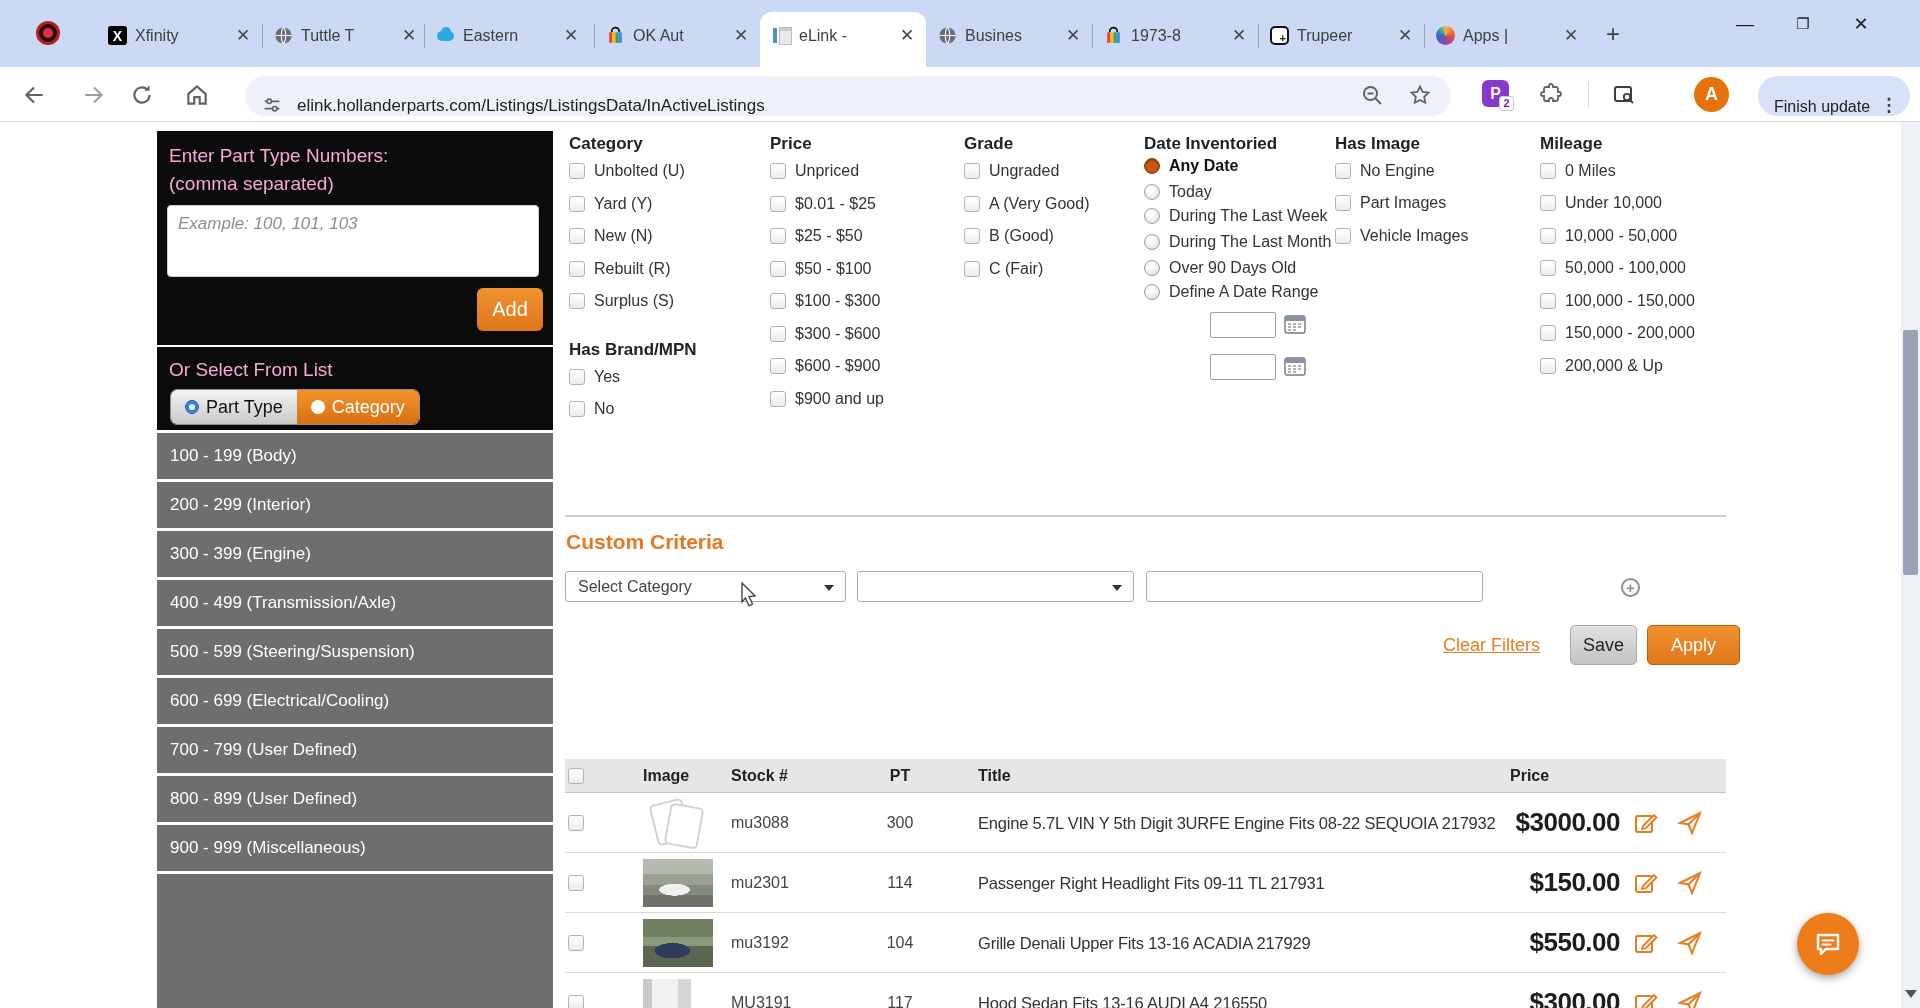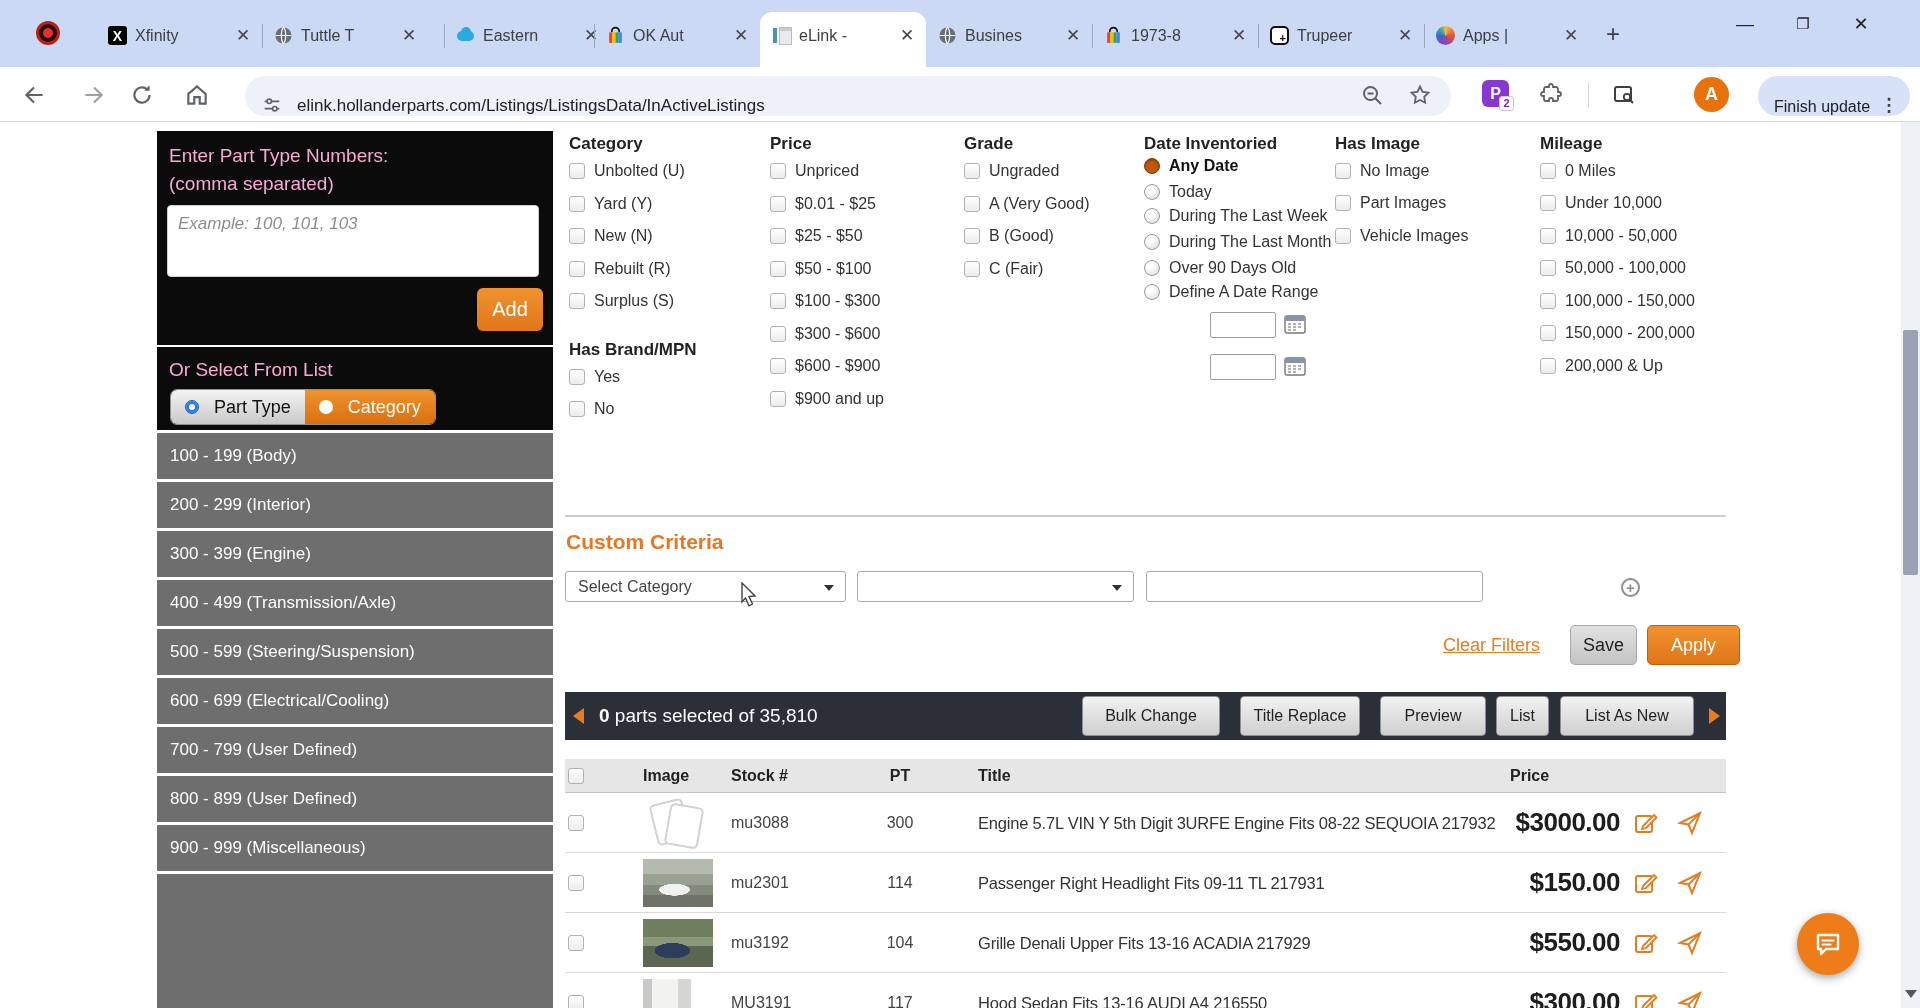--- a/index.html
+++ b/index.html
@@ -49,21 +49,21 @@
 
   
   .sbox{position:absolute;left:157px;width:396px;background:#0b0b0b;color:#fff}
   .sb1{top:9px;height:214px}
   .sb2{top:225px;height:83px}
   .stitle{position:absolute;left:12px;font-size:19px;color:#f9a8d4}
   .ptextarea{position:absolute;left:167px;top:83px;width:372px;height:72px;border:1px solid #cfcfcf;border-radius:4px;background:#fff;font-family:"Liberation Sans",sans-serif;font-size:17px;font-style:italic;color:#555;padding:8px 10px;resize:none}
   .ptextarea::placeholder{color:#8d8d8d;font-style:italic}
   .addbtn{position:absolute;left:477px;top:166px;width:66px;height:43px;border:none;border-radius:6px;background:linear-gradient(#f0922f,#e0761a);color:#fff;font-size:20px;font-family:Liberation Sans, sans-serif}
   .toggle{position:absolute;left:170px;top:267px;height:36px;display:flex;border:1px solid #8f8f8f;border-radius:7px;overflow:hidden}
-  .tg{display:flex;align-items:center;gap:15px;padding:14px 14px;font-size:18px}
+  .tg{display:flex;align-items:center;gap:7px;padding:14px 14px;font-size:18px}
   .tg-part{background:linear-gradient(#f4f4f4,#c9c9c9);color:#111}
   .tg-cat{background:linear-gradient(#f0932f,#d9700f);color:#fff}
   .rdot{width:14px;height:14px;border-radius:50%}
   .rdot-blue{background:#2b7de9;box-shadow:inset 0 0 0 3px #2b7de9,inset 0 0 0 8px #fff;border:1px solid #1e5fb8}
   .rdot-white{background:#fff}
   .range{position:absolute;left:157px;width:396px;height:46px;background:#6e6e6e;color:#fff;font-size:17px;line-height:46px;padding-left:13px}
   .rangefill{position:absolute;left:157px;top:752px;width:396px;height:134px;background:#6e6e6e}
 
   
   .fhead{position:absolute;font-size:17px;font-weight:bold;color:#222}
@@ -148,21 +148,21 @@
         <span class="sep"></span>
       <span class="fav">
           <svg width="19" height="19" viewBox="0 0 20 20">
             <circle cx="10" cy="10" r="8.5" fill="#6a6f76"></circle>
             <path d="M1.5 10h17M10 1.5c3 2.5 3 14.5 0 17c-3-2.5-3-14.5 0-17z" stroke="#fff" stroke-width="1.2" fill="none"></path>
           </svg>
         </span>
       <span class="tlabel">Tuttle T</span>
       <span class="tclose">✕</span>
     </div>
-    <div class="tab" style="left:444px">
+    <div class="tab" style="left:424px">
         <span class="sep"></span>
       <span class="fav fav-cloud"></span>
       <span class="tlabel">Eastern</span>
       <span class="tclose">✕</span>
     </div>
     <div class="tab" style="left:594px">
         <span class="sep"></span>
       <span class="fav">
           <svg width="19" height="19" viewBox="0 0 18 18">
             <path d="M5.5 6V5a3.5 3.5 0 0 1 7 0v1" fill="none" stroke="#111" stroke-width="1.6"></path>
@@ -427,21 +427,21 @@
     <input class="dinput" style="left: 1210px; top: 232px;">
     <svg class="calic" style="left:1284px;top:234px" viewBox="0 0 22 20">
         <rect x="1" y="2" width="20" height="17" rx="2" fill="#fff" stroke="#777" stroke-width="1.4"></rect>
         <rect x="1" y="2" width="20" height="5" fill="#8a93a6"></rect>
         <path d="M4 10h3M9 10h3M14 10h3M4 13h3M9 13h3M14 13h3M4 16h3M9 16h3" stroke="#999" stroke-width="1.4"></path>
       </svg>
 
     <div class="fhead" style="left:1335px;top:12px">Has Image</div>
     <div class="fopt" style="left:1335px;top:39px">
         <span class="cb"></span>
-        <span class="flbl">No Image</span>
+        <span class="flbl">No Engine</span>
       </div>
     <div class="fopt" style="left:1335px;top:71px">
         <span class="cb"></span>
         <span class="flbl">Part Images</span>
       </div>
     <div class="fopt" style="left:1335px;top:104px">
         <span class="cb"></span>
         <span class="flbl">Vehicle Images</span>
       </div>
 
@@ -485,30 +485,20 @@
     <div class="sel" style="left:857px;width:277px">
       <span class="chev"></span>
     </div>
     <input class="ci" style="">
     <div class="pluscirc">+</div>
 
     <a class="clearlink" href="#">Clear Filters</a>
     <div class="btn savebtn">Save</div>
     <div class="btn applybtn">Apply</div>
 
-    <div class="darkbar">
-      <div class="tri tri-l"></div>
-      <div class="barmsg"><b>0</b><span> parts selected of 35,810</span></div>
-      <div class="barbtn" style="left:517px;width:138px">Bulk Change</div>
-      <div class="barbtn" style="left:675px;width:120px">Title Replace</div>
-      <div class="barbtn" style="left:815px;width:106px">Preview</div>
-      <div class="barbtn" style="left:931px;width:53px">List</div>
-      <div class="barbtn" style="left:995px;width:134px">List As New</div>
-      <div class="tri tri-r"></div>
-    </div>
 
     <div class="colhead">
       <span class="cb" style="position:absolute;left:3px;top:9px"></span>
       <span class="ch" style="left:78px">Image</span>
       <span class="ch" style="left:166px">Stock #</span>
       <span class="ch" style="left:305px;width:60px;text-align:center">PT</span>
       <span class="ch" style="left:413px">Title</span>
       <span class="ch" style="left:945px">Price</span>
     </div>
 

